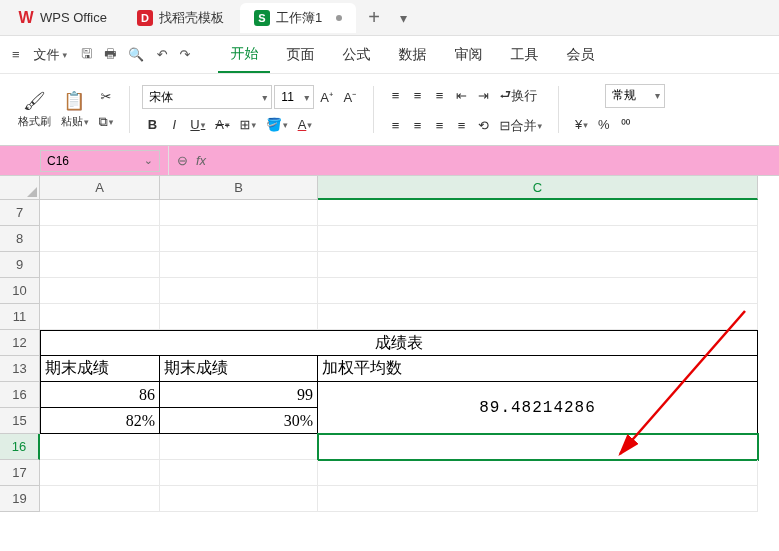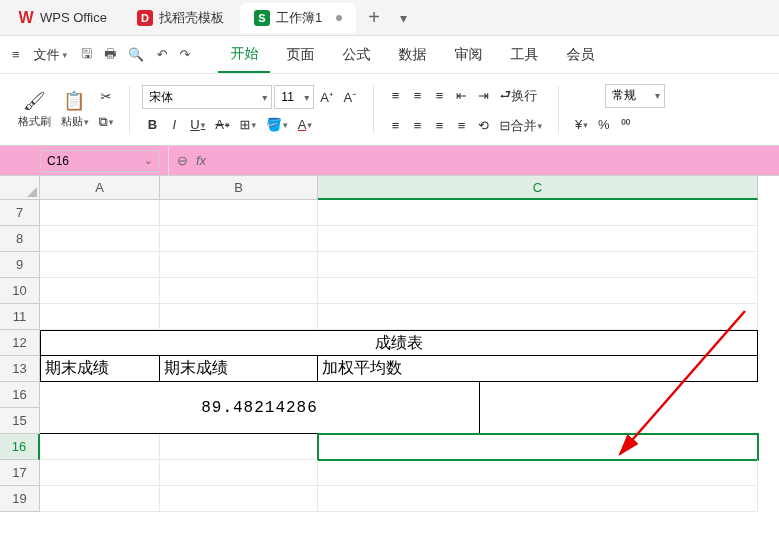--- a/index.html
+++ b/index.html
@@ -266,20 +266,30 @@
       </div>
       <div class="cellrow">
         <div class="cell center b-l b-r b-t b-ib" style="width: 718px;">成绩表</div>
       </div>
       <div class="cellrow">
         <div class="cell b-l b-im b-ib" style="width: 120px;">期末成绩</div>
         <div class="cell b-im b-ib" style="width: 158px;">期末成绩</div>
         <div class="cell b-r b-ib" style="width: 440px;">加权平均数</div>
       </div>
       <div style="display: flex;">
+        <div>
+          <div class="cellrow">
+            <div class="cell right b-l b-im b-ib" style="width: 120px;">86</div>
+            <div class="cell right b-im b-ib" style="width: 158px;">99</div>
+          </div>
+          <div class="cellrow">
+            <div class="cell right b-l b-im b-b" style="width: 120px;">82%</div>
+            <div class="cell right b-im b-b" style="width: 158px;">30%</div>
+          </div>
+        </div>
         <div class="cell center b-r b-b" style="width: 440px; height: 52px; font-family: Liberation Mono, monospace; letter-spacing: 1px;">89.48214286</div>
       </div>
       <div class="cellrow">
         <div class="cell " style="width: 120px;"></div>
         <div class="cell " style="width: 158px;"></div>
         <div class="cell active" style="width: 440px;"></div>
       </div>
       <div class="cellrow">
         <div class="cell " style="width: 120px;"></div>
         <div class="cell " style="width: 158px;"></div>

